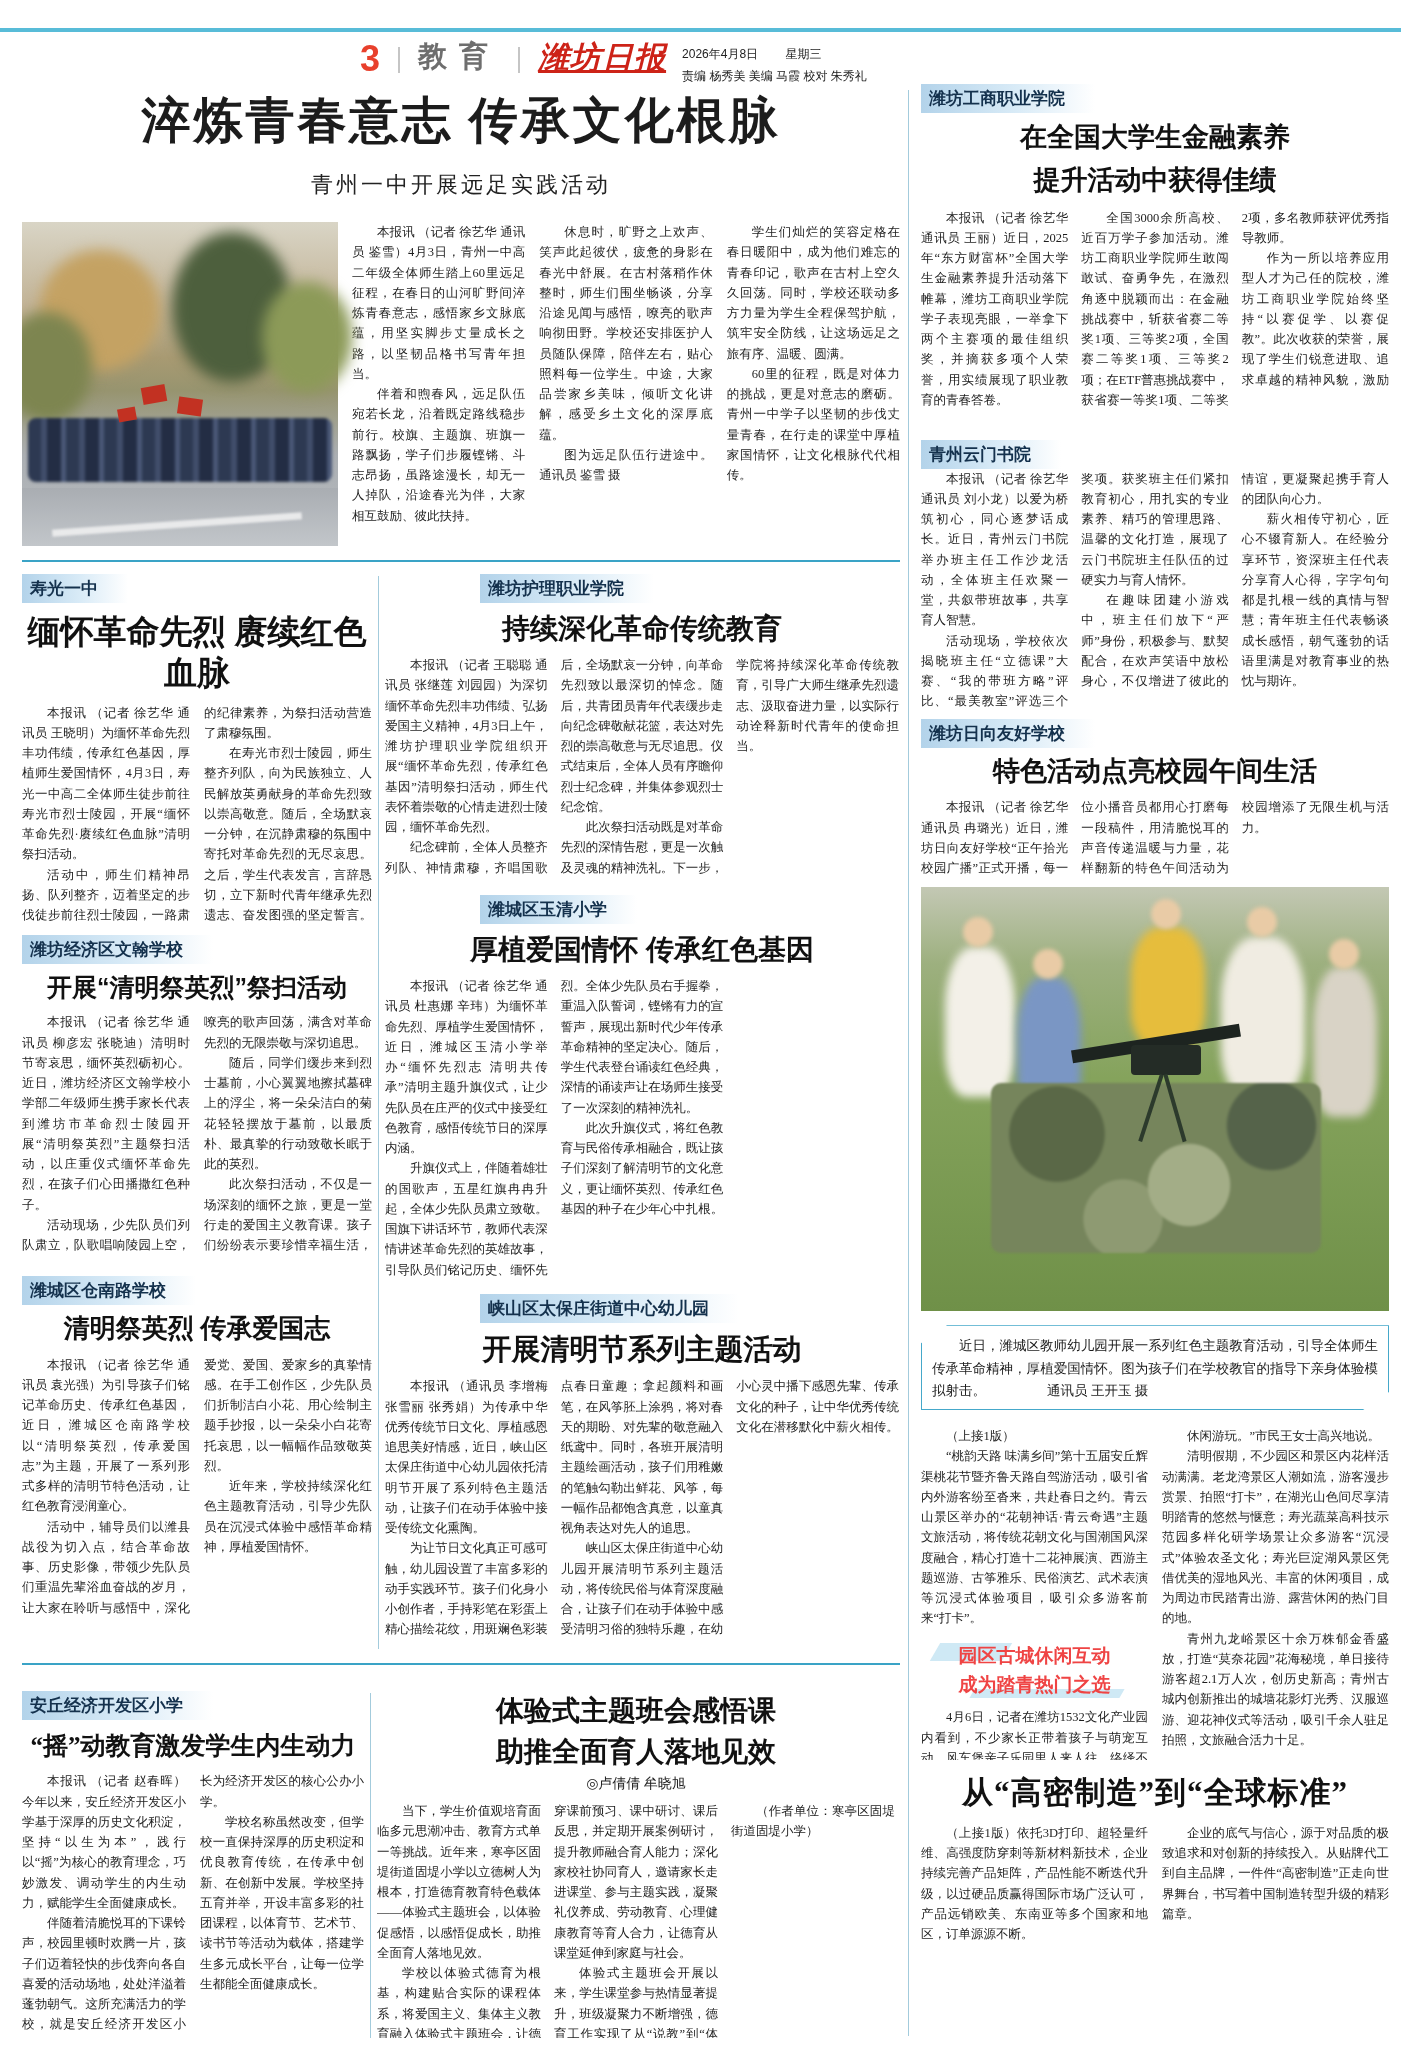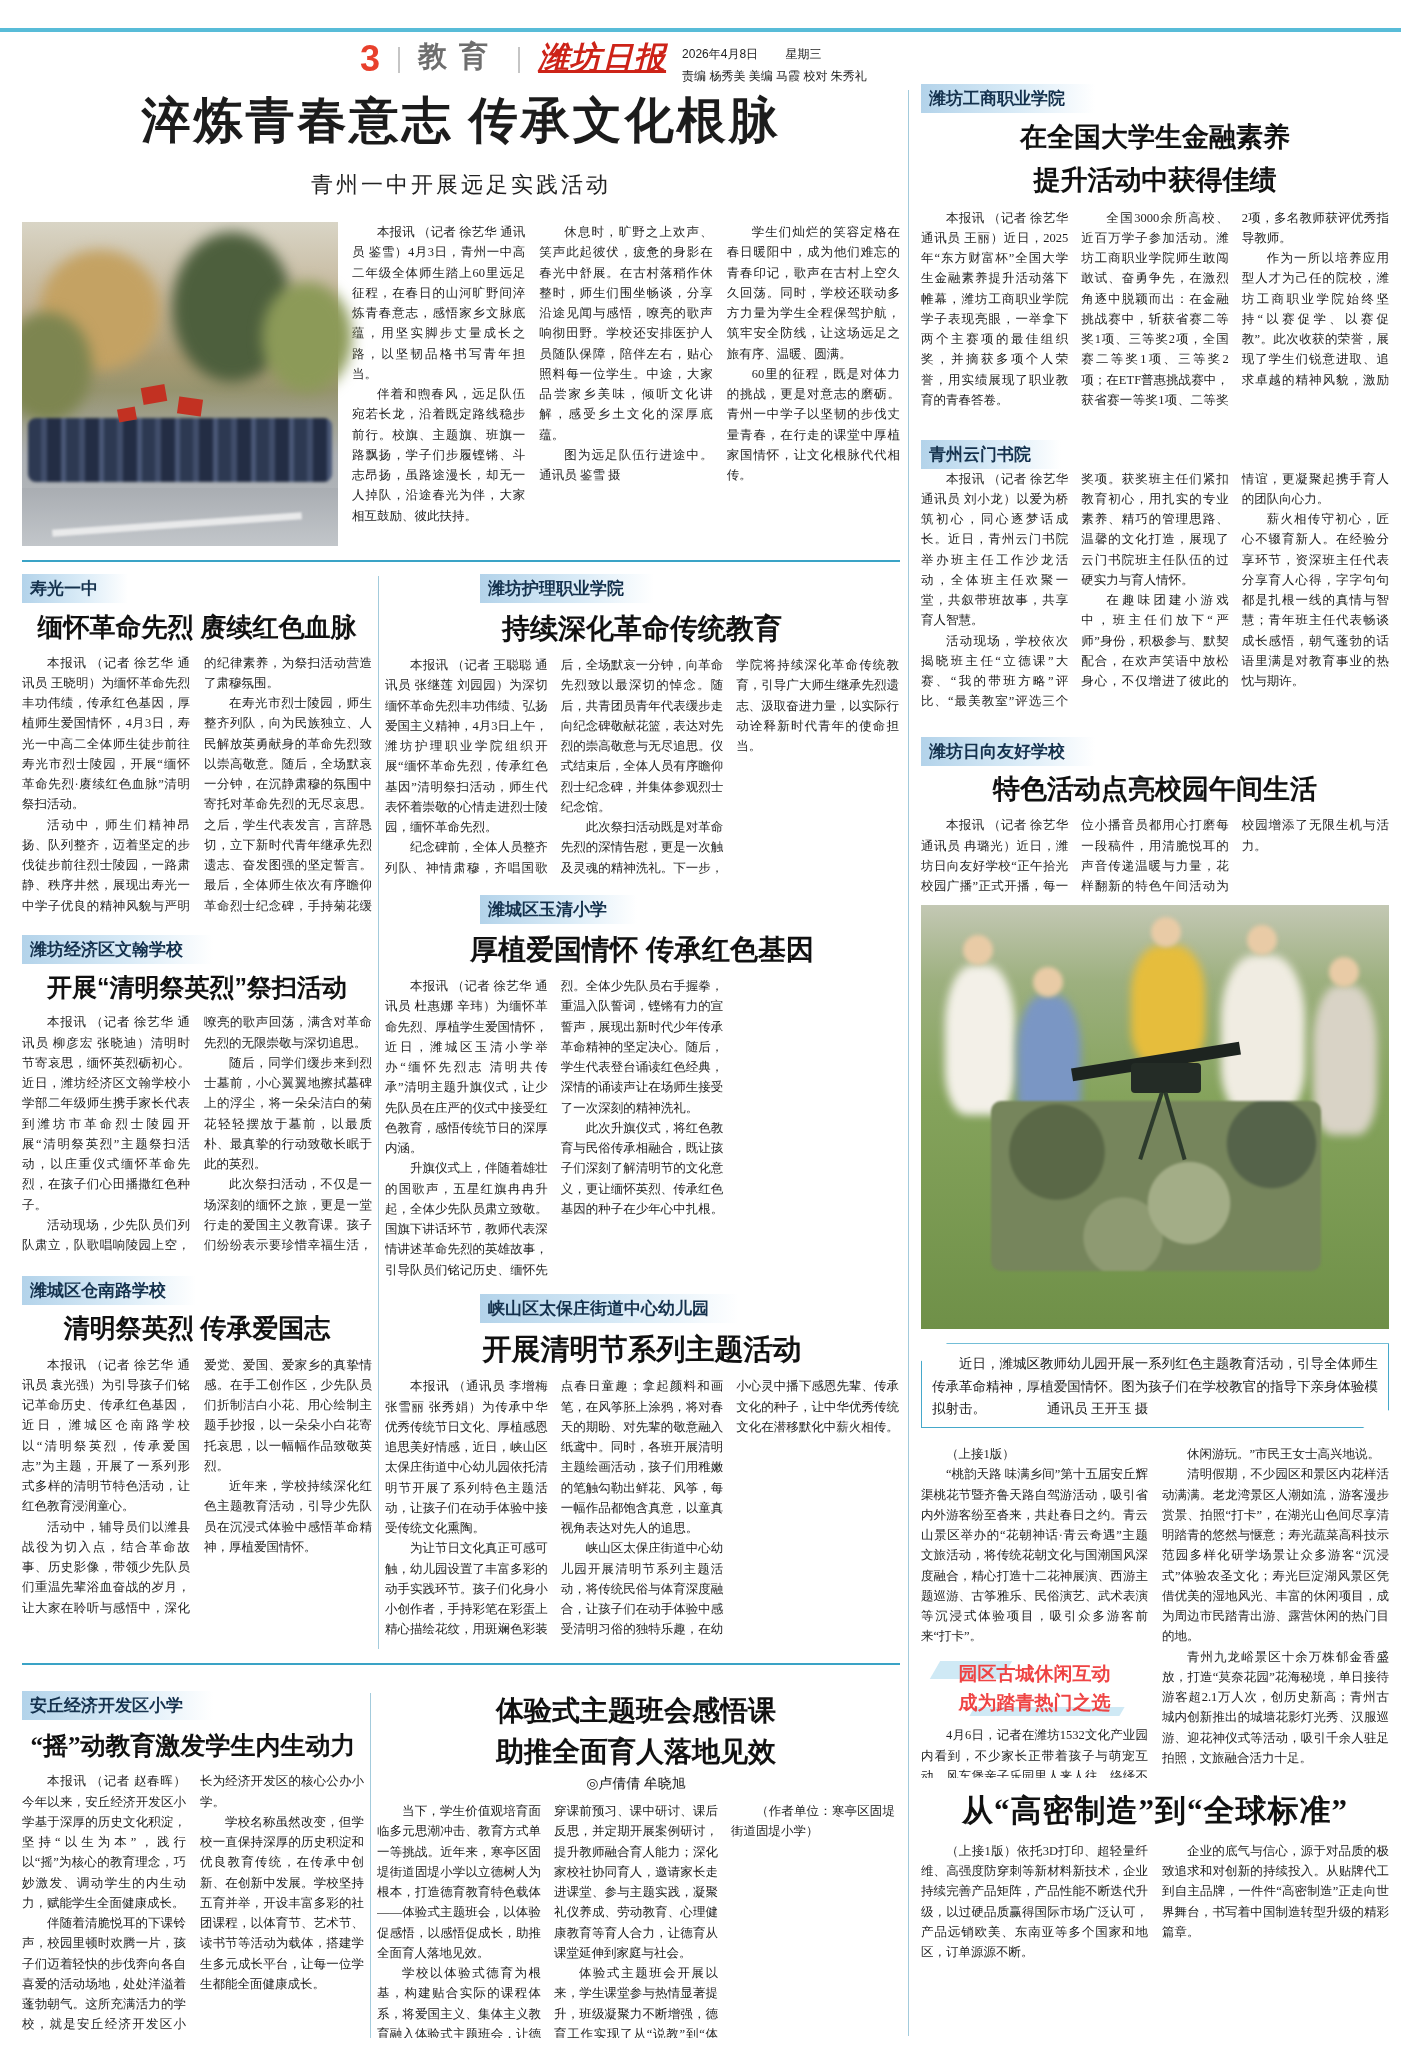--- a/index.html
+++ b/index.html
@@ -156,21 +156,21 @@
     </div>
   </div>
 
   <hr class="hr-blue">
 
   <div class="midband">
     <div class="groupL">
 
       <div class="article" style="height:352px">
         <span class="kicker">寿光一中</span>
-        <h3 class="hl" style="font-size:26px">缅怀革命先烈 赓续红色血脉</h3>
+        <h3 class="hl" style="font-size:33px">缅怀革命先烈 赓续红色血脉</h3>
         <div class="b2 bodytext" style="height:284px">
             <p>本报讯 （记者 徐艺华 通讯员 王晓明）为缅怀革命先烈丰功伟绩，传承红色基因，厚植师生爱国情怀，4月3日，寿光一中高二全体师生徒步前往寿光市烈士陵园，开展“缅怀革命先烈·赓续红色血脉”清明祭扫活动。</p>
             <p>活动中，师生们精神昂扬、队列整齐，迈着坚定的步伐徒步前往烈士陵园，一路肃静、秩序井然，展现出寿光一中学子优良的精神风貌与严明的纪律素养，为祭扫活动营造了肃穆氛围。</p>
             <p>在寿光市烈士陵园，师生整齐列队，向为民族独立、人民解放英勇献身的革命先烈致以崇高敬意。随后，全场默哀一分钟，在沉静肃穆的氛围中寄托对革命先烈的无尽哀思。之后，学生代表发言，言辞恳切，立下新时代青年继承先烈遗志、奋发图强的坚定誓言。最后，全体师生依次有序瞻仰革命烈士纪念碑，手持菊花缓步上前敬献，以最质朴庄重的方式缅怀英烈，寄托哀思。</p>
           </div>
       </div>
 
       <div class="article" style="height:332px">
         <span class="kicker">潍坊经济区文翰学校</span>
         <h3 class="hl" style="font-size:25px">开展“清明祭英烈”祭扫活动</h3>
@@ -274,21 +274,21 @@
   <div class="rstory" style="margin-top:18px">
     <span class="kicker">青州云门书院</span>
     <div class="b3 bodytext" style="height:250px">
         <p>本报讯 （记者 徐艺华 通讯员 刘小龙）以爱为桥筑初心，同心逐梦话成长。近日，青州云门书院举办班主任工作沙龙活动，全体班主任欢聚一堂，共叙带班故事，共享育人智慧。</p>
         <p>活动现场，学校依次揭晓班主任“立德课”大赛、“我的带班方略”评比、“最美教室”评选三个奖项。获奖班主任们紧扣教育初心，用扎实的专业素养、精巧的管理思路、温馨的文化打造，展现了云门书院班主任队伍的过硬实力与育人情怀。</p>
         <p>在趣味团建小游戏中，班主任们放下“严师”身份，积极参与、默契配合，在欢声笑语中放松身心，不仅增进了彼此的情谊，更凝聚起携手育人的团队向心力。</p>
         <p>薪火相传守初心，匠心不辍育新人。在经验分享环节，资深班主任代表分享育人心得，字字句句都是扎根一线的真情与智慧；青年班主任代表畅谈成长感悟，朝气蓬勃的话语里满是对教育事业的热忱与期许。</p>
       </div>
   </div>
 
-  <div class="rstory" style="margin-top:18px">
+  <div class="rstory" style="margin-top:0">
     <span class="kicker">潍坊日向友好学校</span>
     <h3 class="hl" style="font-size:27px">特色活动点亮校园午间生活</h3>
     <div class="b3 bodytext" style="height:82px">
         <p>本报讯 （记者 徐艺华 通讯员 冉璐光）近日，潍坊日向友好学校“正午拾光校园广播”正式开播，每一位小播音员都用心打磨每一段稿件，用清脆悦耳的声音传递温暖与力量，花样翻新的特色午间活动为校园增添了无限生机与活力。</p>
       </div>
   </div>
 
   <div class="photo2 photo-frame">
     <div class="kid kd1"></div>
     <div class="kid kd2"></div>

